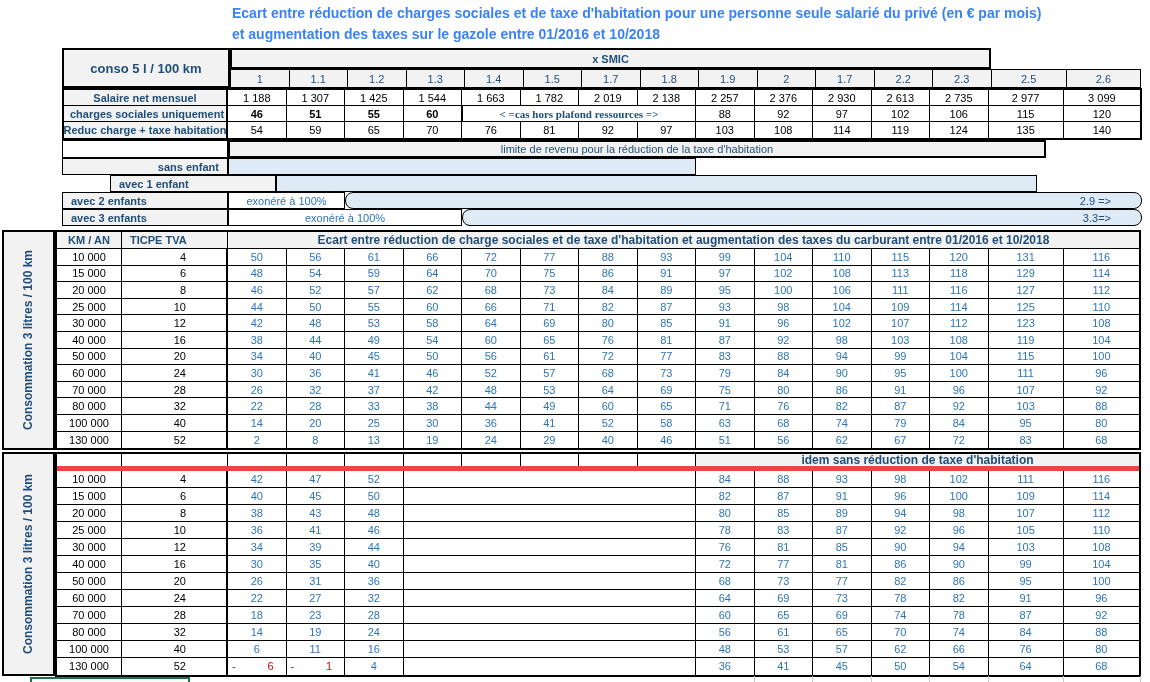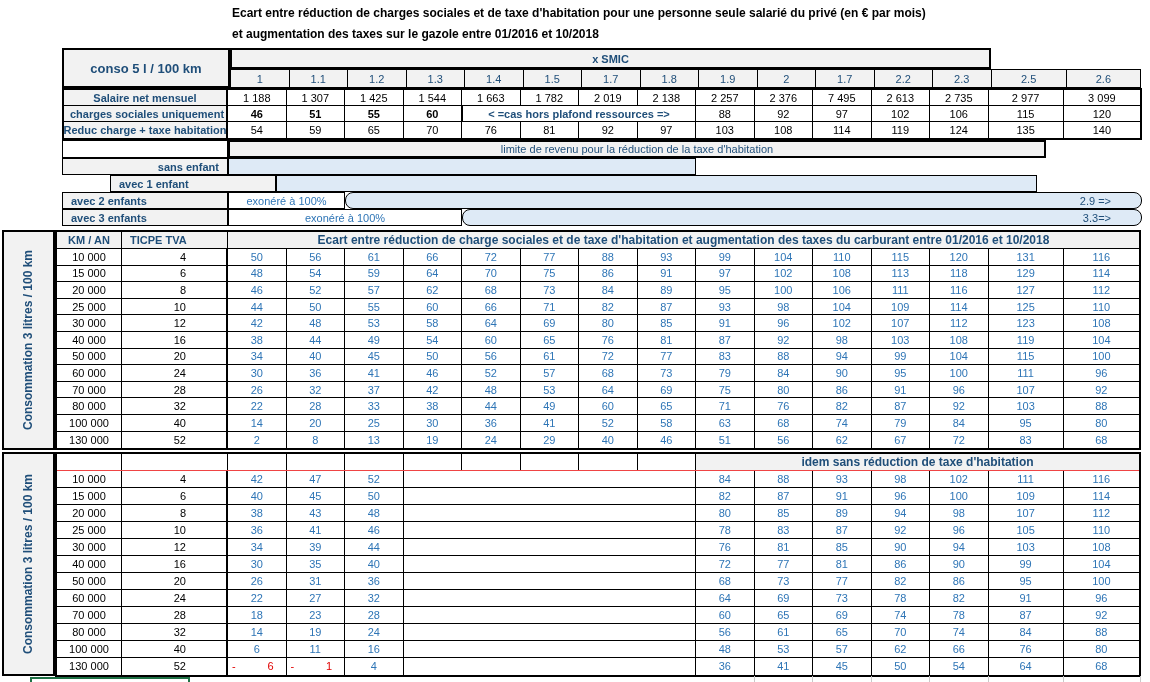--- a/index.html
+++ b/index.html
@@ -1,36 +1,36 @@
 <!DOCTYPE html>
 <html><head>
 <meta charset="utf-8">
 <style>
 *{margin:0;padding:0;box-sizing:border-box;}
 body{background:#fff;}
 .sheet{position:relative;width:1150px;height:682px;background:#fff;overflow:hidden;
   font-family:"Liberation Sans","DejaVu Sans",sans-serif;font-size:11px;color:#000;}
-.title{position:absolute;left:232px;top:3px;font-size:12px;font-weight:bold;color:#000000;line-height:21px;white-space:nowrap;}
+.title{position:absolute;left:232px;top:3px;font-size:14px;font-weight:bold;color:#3b82f6;line-height:21px;white-space:nowrap;}
 .cell{display:flex;align-items:center;justify-content:center;border-right:1px solid #000;overflow:hidden;}
 .cell:last-child{border-right:none;}
 .conso{position:absolute;left:62px;top:48px;width:168px;height:40px;border:2px solid #000;background:#f2f2f2;
   color:#1f4e79;font-weight:bold;font-size:13px;display:flex;align-items:center;justify-content:center;}
 .xsmic{position:absolute;left:230px;top:48px;width:761px;height:21px;border:2px solid #000;background:#f2f2f2;
   color:#1f4e79;font-weight:bold;display:flex;align-items:center;justify-content:center;}
 .smicrow{position:absolute;left:230px;top:69px;width:911px;height:19px;display:grid;
   grid-template-columns:repeat(13,58.5px) 75.25px 1fr;border:1px solid #000;background:#f2f2f2;}
 .smicrow .cell{color:#1f4e79;background:#f2f2f2;}
 .uvals{position:absolute;left:62px;top:88px;width:1080px;border:2px solid #000;background:#fff;}
 .urow{display:grid;grid-template-columns:164px repeat(13,58.5px) 75.25px 1fr;height:16px;border-bottom:1px solid #000;}
 .urow:last-child{border-bottom:none;}
 .rlabel{background:#f2f2f2;color:#1f4e79;font-weight:bold;border-right:2px solid #000;justify-content:center;white-space:nowrap;}
 .rlabel.clip{justify-content:flex-start;padding-left:6px;}
 .dark{color:#000;}
 .bold{font-weight:bold;}
-.noteCell{grid-column:span 4;color:#1f4e79;font-weight:bold;border-left:1px solid #000;}
+.noteCell{grid-column:span 4;color:#1f4e79;font-weight:bold;border-left:1px solid #000;font-family:Liberation Serif, serif;}
 .limrow{position:absolute;left:62px;top:140px;width:984px;height:18px;display:grid;grid-template-columns:166px 1fr;}
 .limempty{border:1px solid #000;background:#fff;}
 .limhead{border:2px solid #000;background:#f2f2f2;color:#1f4e79;display:flex;align-items:center;justify-content:center;}
 .erow{position:absolute;left:62px;width:1080px;height:17px;display:flex;}
 .elabel{width:166px;background:#f2f2f2;color:#1f4e79;font-weight:bold;border:1px solid #000;
   display:flex;align-items:center;padding-left:8px;flex-shrink:0;}
 .elabel.right{justify-content:flex-end;padding-right:8px;padding-left:0;}
 .bar{background:#deeaf6;border:1px solid #000;height:100%;}
 .grow{flex:1;border-radius:8px;}
 .marker{display:flex;align-items:center;justify-content:flex-end;padding-right:30px;color:#1f4e79;}
@@ -42,21 +42,21 @@
 .t1,.t2c{position:absolute;left:55px;width:1086px;border:2px solid #000;background:#fff;}
 .t1{top:230px;}
 .t2c{top:452px;}
 .throw{display:grid;grid-template-columns:65px 106px 1fr;height:17px;border-bottom:1px solid #000;}
 .hk,.ht,.hmain{background:#f2f2f2;color:#1f4e79;font-weight:bold;}
 .ht{justify-content:flex-start;padding-left:8px;}
 .hmain{font-size:12px;}
 .trow{display:grid;grid-template-columns:65px 106px repeat(13,58.5px) 75.25px 1fr;height:16.6px;border-bottom:1px solid #000;}
 .trow:last-child{border-bottom:none;}
 .trow.t2{grid-template-columns:65px 106px repeat(3,58.5px) 292.5px repeat(5,58.5px) 75.25px 1fr;height:17px;}
-.t2h{display:grid;grid-template-columns:65px 106px repeat(8,58.5px) 1fr;height:16.5px;border-bottom:1px solid #ef4444;}
+.t2h{display:grid;grid-template-columns:65px 106px repeat(8,58.5px) 1fr;height:16.5px;border-bottom:5px solid #ef4444;}
 .kmcell{color:#000;}
 .tcell{color:#000;justify-content:flex-end;padding-right:40px;border-right:2px solid #000;}
 .val{color:#2e75b6;}
 .neg{color:#e00000;justify-content:space-between;padding:0 12px 0 4px;}
 .emptyMerged{background:#fff;}
 .greenbox{position:absolute;left:30px;top:677px;width:160px;height:20px;border:2px solid #1e7145;}
 .pgrid{position:absolute;left:696px;top:676px;width:445px;height:6px;display:grid;
   grid-template-columns:repeat(5,58.5px) 75.25px 1fr;}
 .pgrid div{border-right:1px solid #c9c9c9;}
 </style>
@@ -96,21 +96,21 @@
     <div class="cell dark">1 188</div>
         <div class="cell dark">1 307</div>
         <div class="cell dark">1 425</div>
         <div class="cell dark">1 544</div>
         <div class="cell dark">1 663</div>
         <div class="cell dark">1 782</div>
         <div class="cell dark">2 019</div>
         <div class="cell dark">2 138</div>
         <div class="cell dark">2 257</div>
         <div class="cell dark">2 376</div>
-        <div class="cell dark">7 495</div>
+        <div class="cell dark">2 930</div>
         <div class="cell dark">2 613</div>
         <div class="cell dark">2 735</div>
         <div class="cell dark">2 977</div>
         <div class="cell dark">3 099</div>
       </div>
     <div class="urow">
       <div class="cell rlabel clip">charges sociales uniquement (ho</div>
     <div class="cell dark bold">46</div>
         <div class="cell dark bold">51</div>
         <div class="cell dark bold">55</div>

